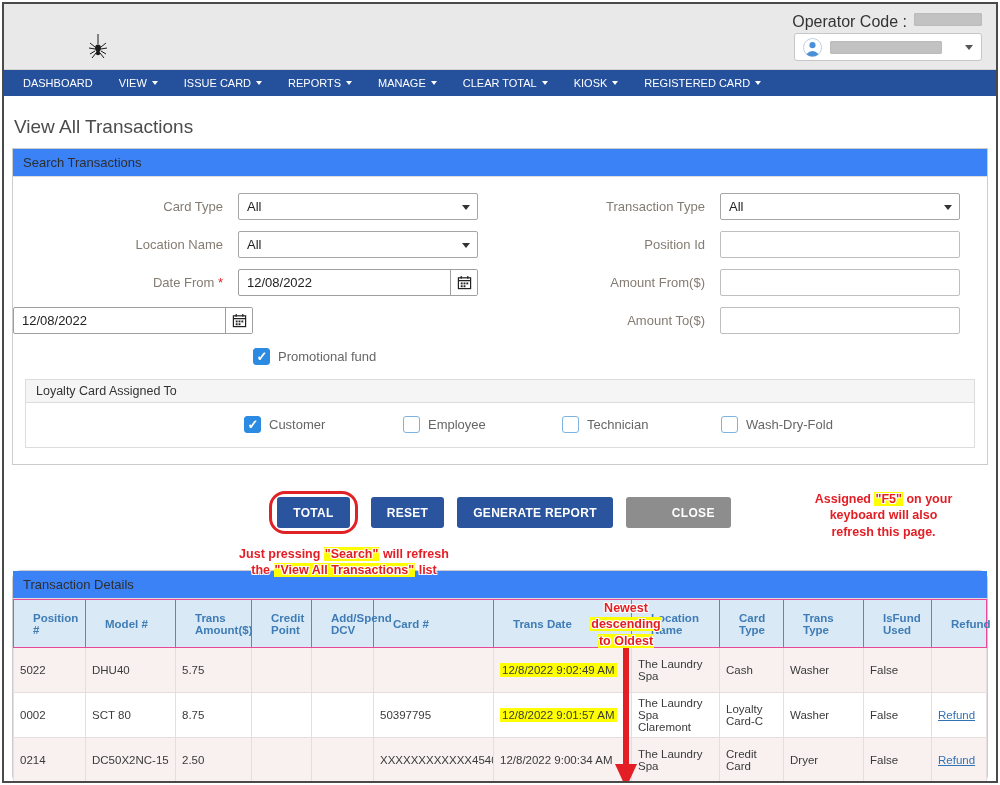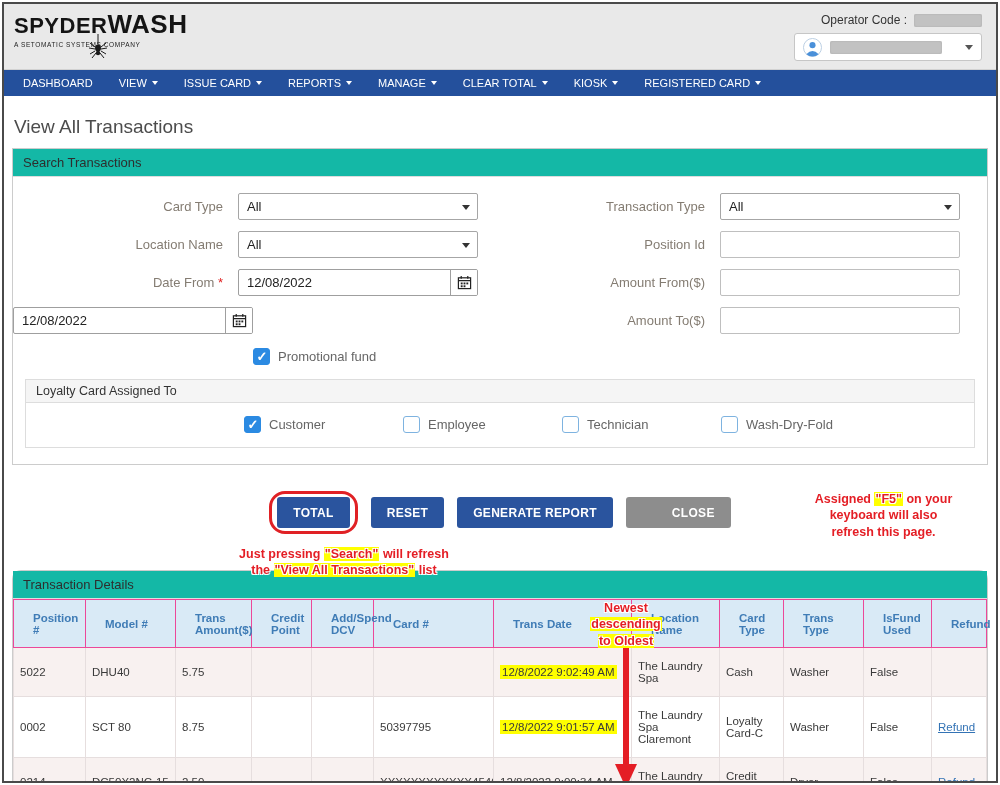--- a/index.html
+++ b/index.html
@@ -26,22 +26,22 @@
   }
   .logo { position:absolute; left:10px; top:5px; }
   .logo-line { color:#141414; letter-spacing:0.5px; }
   .logo-part1 { font-size:22px; font-weight:bold; }
   .logo-part2 { font-size:26px; font-weight:bold; }
   .logo-tagline { font-size:6.5px; letter-spacing:0.6px; color:#222; margin-top:1px; }
   .spider { position:absolute; left:84px; top:30px; }
 
   .op-line {
     position:absolute; top:9px; right:14px;
-    display:flex; align-items:flex-end; gap:7px;
-    font-size:12px; color:#333;
+    display:flex; align-items:flex-start; gap:7px;
+    font-size:16px; color:#333;
   }
   .redact { background:#c2c2c2; border-radius:2px; box-shadow:inset 0 0 2px #a8a8a8; }
   .redact-op { width:68px; height:13px; }
   .redact-user { width:112px; height:13px; }
   .user-box {
     position:absolute; top:29px; right:14px;
     width:188px; height:28px;
     background:#fff; border:1px solid #c6c6c6; border-radius:3px;
     display:flex; align-items:center; gap:8px; padding:0 8px;
   }
@@ -66,21 +66,21 @@
     border-left:3.5px solid transparent; border-right:3.5px solid transparent;
     border-top:4px solid #fff;
   }
 
   
   .content { padding:0 8px; }
   .page-title { font-size:19px; font-weight:400; color:#4c4c4c; margin:20px 0 10px 2px; }
 
   .panel { border:1px solid #ccc; background:#fff; }
   .panel-head {
-    background:#14b8a6; border-bottom:1px solid #ddd;
+    background:#3b82f6; border-bottom:1px solid #ddd;
     padding:6px 10px; font-size:13px; color:#2e2e2e;
   }
 
   
   .search-body { padding:16px 0 16px 0; }
   .frow { display:flex; margin-bottom:11px; }
   .frow.gap-top { margin-top:8px; }
   .fcol { display:flex; align-items:center; width:50%; }
   .flabel {
     width:225px; text-align:right; padding-right:15px;
@@ -150,21 +150,21 @@
   .details-panel { margin-top:36px;border-radius:9px; }
   table.tx { width:100%; border-collapse:collapse; table-layout:fixed; }
   table.tx th {
     background:#d9eaf6; color:#3f7cb6;
     font-size:11.5px; font-weight:bold; text-align:left;
     border:1px solid #ec4899; padding:6px 19px;
     height:48px; vertical-align:middle;
   }
   table.tx td {
     font-size:11.5px; color:#3a3a3a;
-    border:1px solid #e6dede; padding:12px 6px;
+    border:1px solid #e6dede; padding:0 6px;
     height:45px; vertical-align:middle; background:#fff;
     overflow:hidden;
   }
   tr.alt td { background:#f8f1f0; }
   .date-hl { background:#ffff00; padding:1px 2px; white-space:nowrap; }
   .refund-link { color:#3373b5; text-decoration:underline; cursor:pointer; }
 
   
   .anno {
     position:absolute; z-index:10;
@@ -177,26 +177,20 @@
   .anno-search { top:542px; left:210px; width:260px; }
   .anno-order { top:596px; left:566px; width:112px; }
   .arrow-svg { position:absolute; top:642px; left:611px; z-index:9; }
 </style>
 </head>
 <body>
 
 <div class="page">
 
   <div class="topbar">
-    <div class="logo">
-      <div class="logo-line">
-        <span class="logo-part1">SPYDER</span><span class="logo-part2">WASH</span>
-      </div>
-      <div class="logo-tagline">A SETOMATIC SYSTEMS COMPANY</div>
-    </div>
     <svg class="spider" width="20" height="26" viewBox="0 0 20 26">
       <line x1="10" y1="0" x2="10" y2="10" stroke="#1a1a1a" stroke-width="1"></line>
       <ellipse cx="10" cy="14" rx="3" ry="3.6" fill="#1a1a1a"></ellipse>
       <circle cx="10" cy="19" r="2.2" fill="#1a1a1a"></circle>
       <path d="M7 13 L2 9 M7 15 L1 14 M7 17 L2 20 M8 19 L4 24 M13 13 L18 9 M13 15 L19 14 M13 17 L18 20 M12 19 L16 24" stroke="#1a1a1a" stroke-width="1" fill="none"></path>
     </svg>
 
     <div class="op-line">
       <span>Operator Code :</span>
       <span class="redact redact-op"></span>

